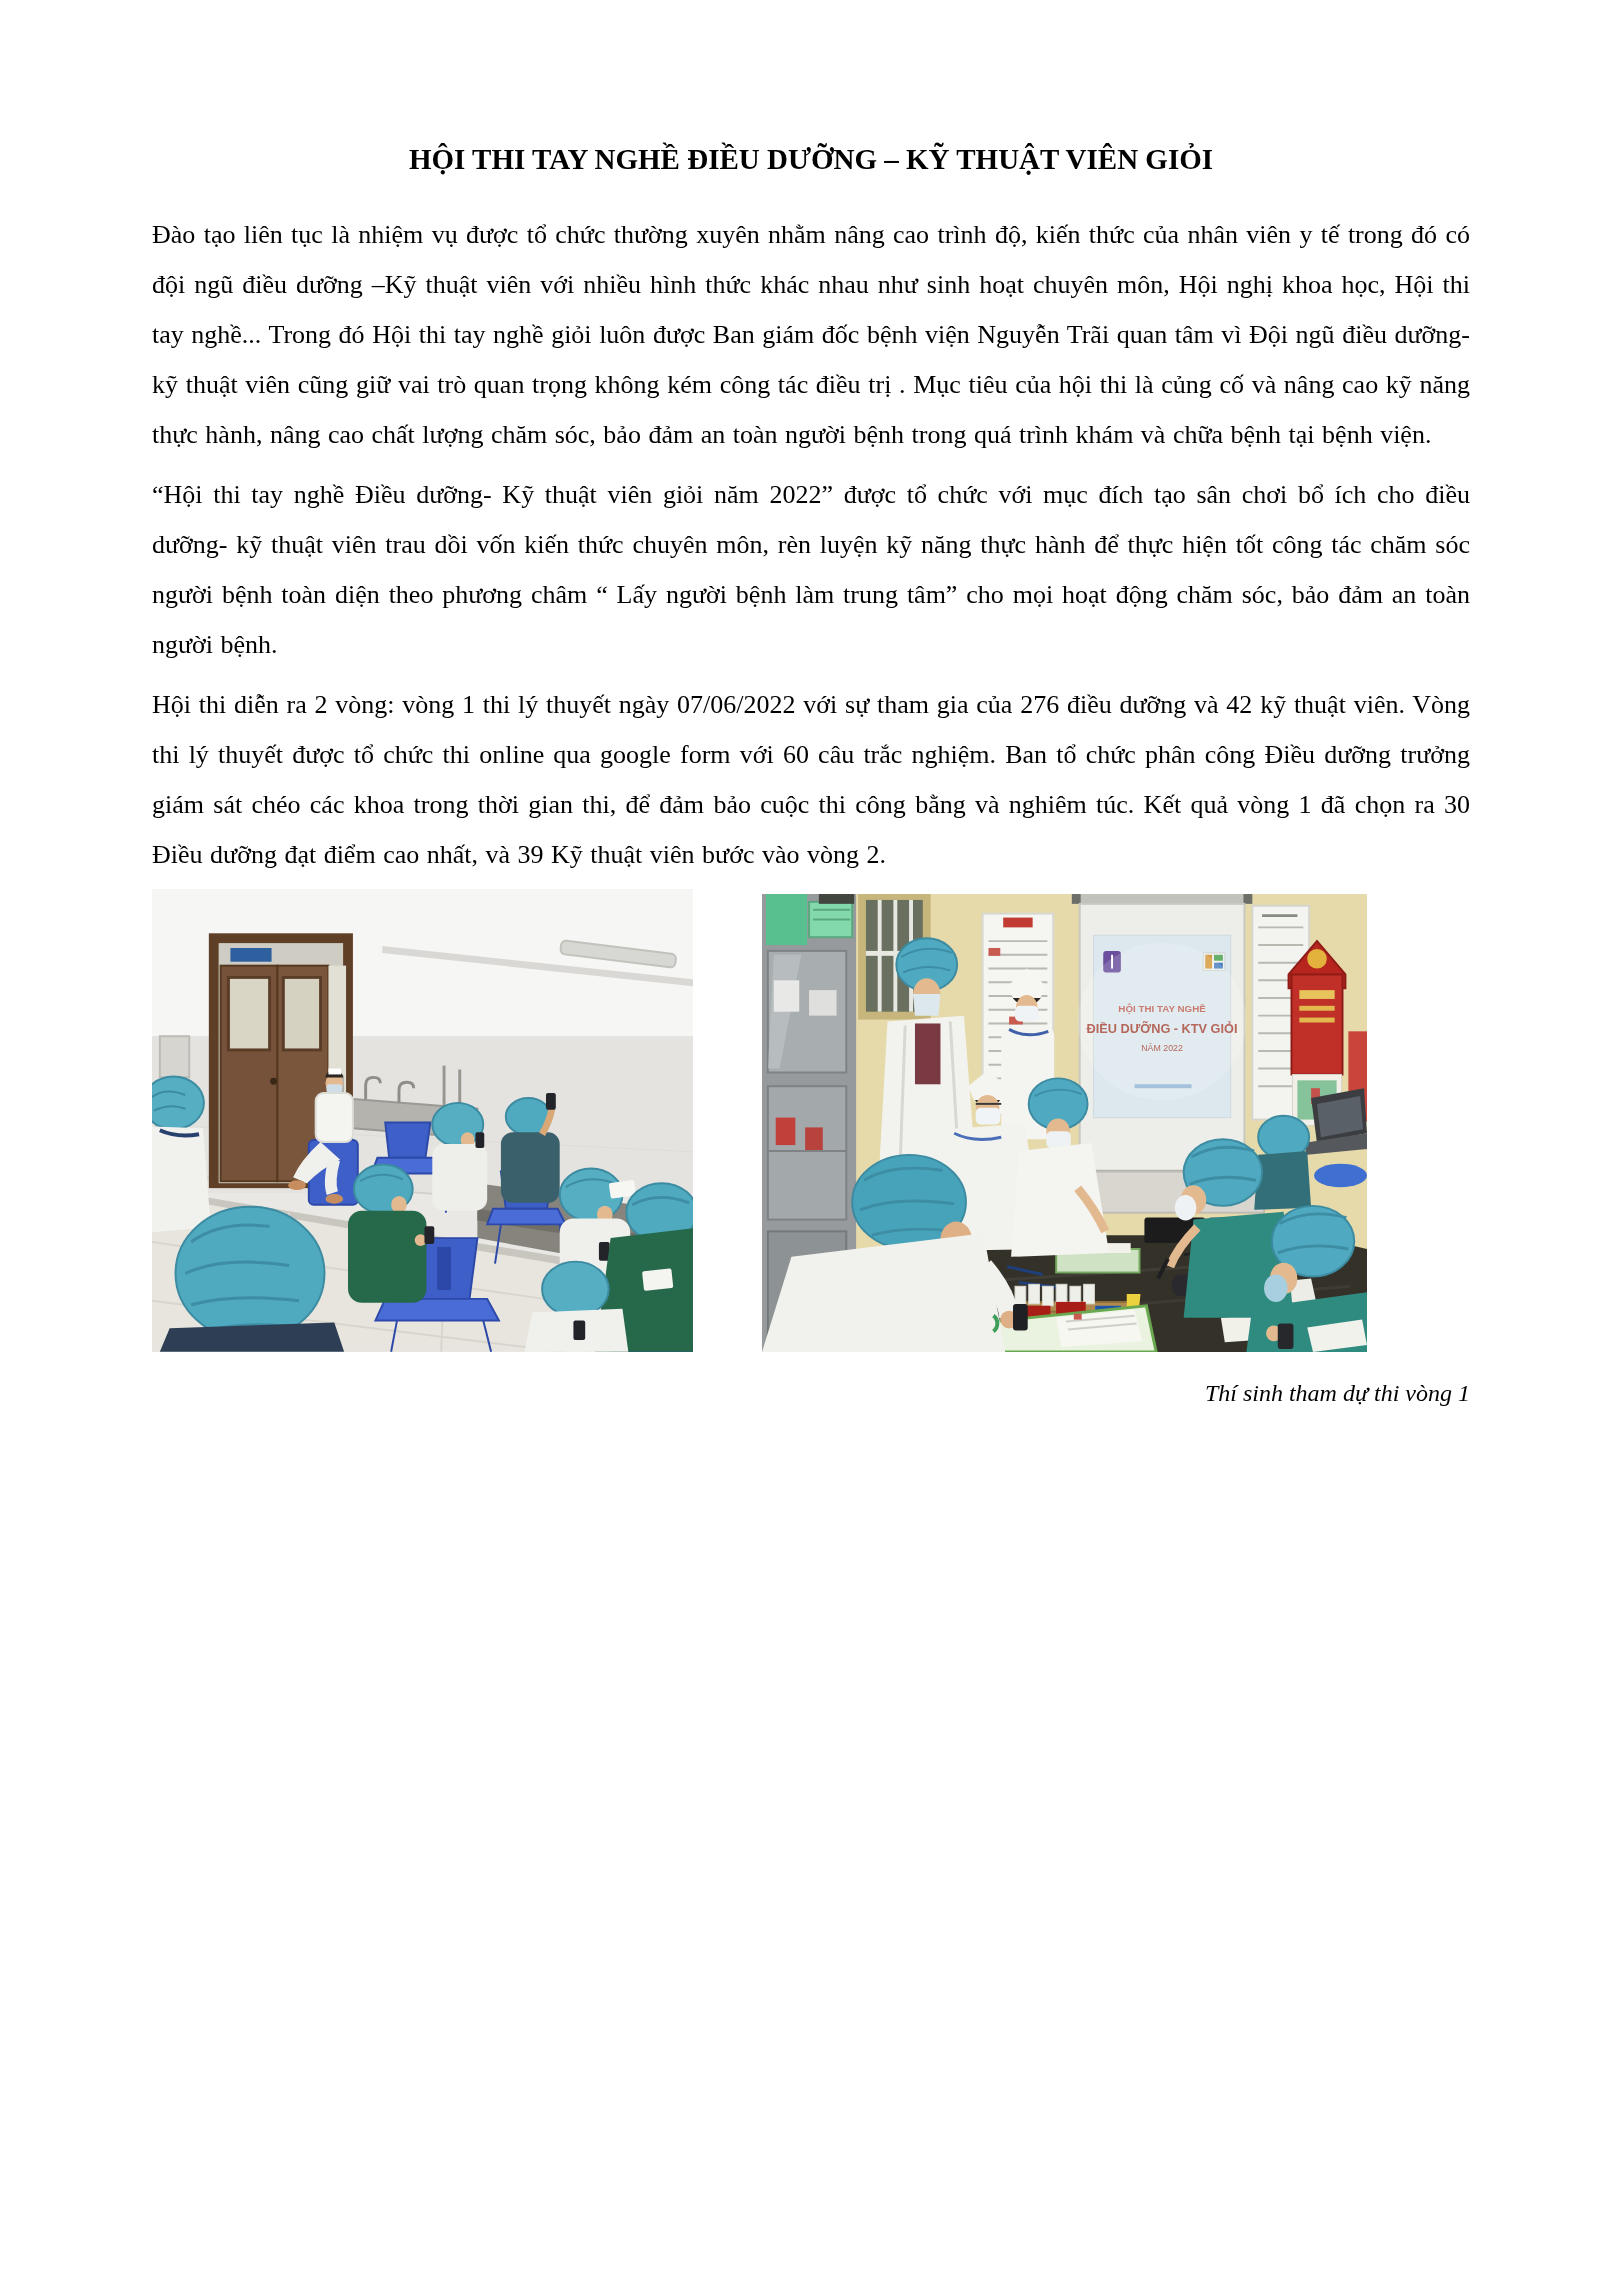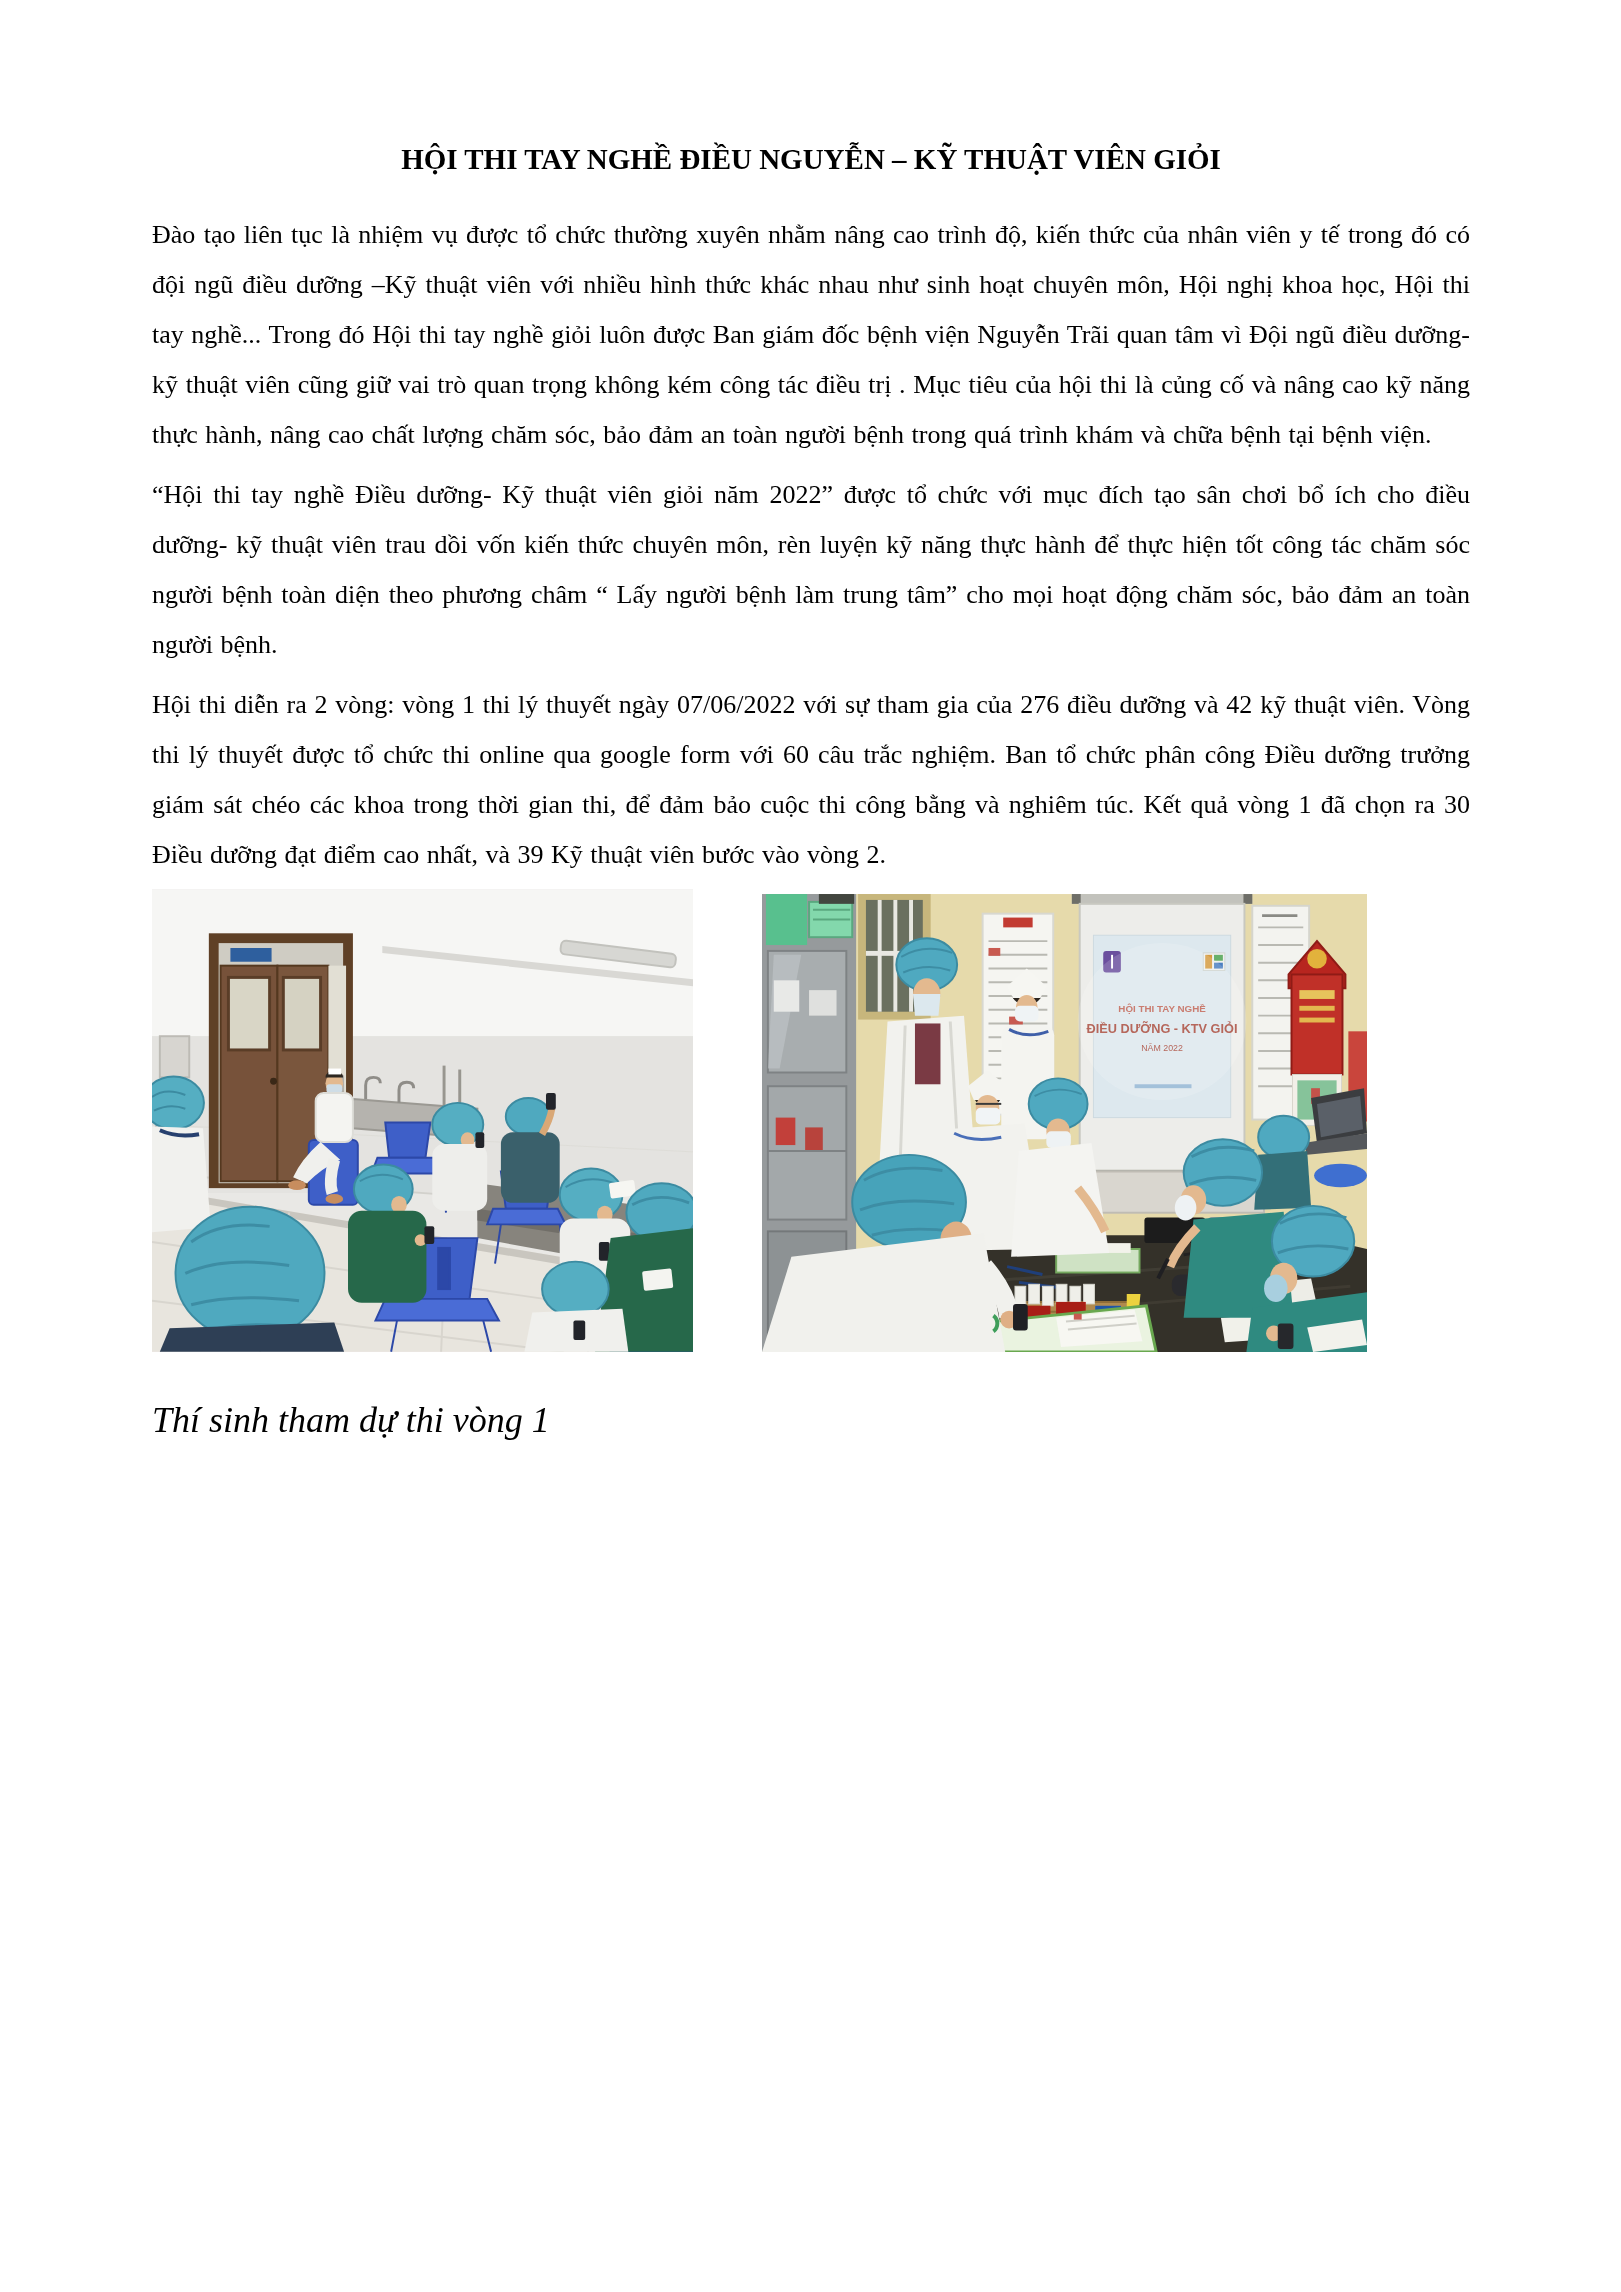--- a/index.html
+++ b/index.html
@@ -33,33 +33,33 @@
   figure.photos{
     margin:9.8px 0 0 0;
     padding:0;
     display:flex;
     gap:69px;
     align-items:flex-start;
   }
   .photo{display:block;}
   .photo.right{margin-top:4.9px;}
   figcaption{
-    margin-top:47px;
-    text-align:left;
+    margin-top:28px;
+    text-align:right;
     font-style:italic;
-    font-size:36px;
+    font-size:24px;
   }
   svg text{font-family:"Liberation Sans","DejaVu Sans",sans-serif;}
 </style>
 </head>
 <body>
 
 <div class="page">
 
-  <div class="doc-title first">HỘI THI TAY NGHỀ ĐIỀU NGUYỄN – KỸ THUẬT VIÊN GIỎI</div>
+  <div class="doc-title first">HỘI THI TAY NGHỀ ĐIỀU DƯỠNG – KỸ THUẬT VIÊN GIỎI</div>
 
   <div class="body-text">
     <p><span>Đào tạo liên tục là nhiệm vụ được tổ chức thường xuyên nhằm nâng cao trình độ, kiến thức của nhân viên y tế trong đó có đội ngũ điều dưỡng –Kỹ thuật viên với nhiều hình thức khác nhau như sinh hoạt chuyên môn, Hội nghị khoa học, Hội thi tay nghề... Trong đó Hội thi tay nghề giỏi luôn được Ban giám đốc bệnh viện Nguyễn Trãi quan tâm vì Đội ngũ điều dưỡng- kỹ thuật viên cũng giữ vai trò quan trọng không kém công tác điều trị . Mục tiêu của hội thi là củng cố và nâng cao kỹ năng thực hành, nâng cao chất lượng chăm sóc, bảo đảm an toàn người bệnh trong quá trình khám và chữa bệnh tại bệnh viện.</span></p>
     <p><span class="i">“Hội thi tay nghề Điều dưỡng- Kỹ thuật viên giỏi năm 2022”</span><span> được tổ chức với mục đích tạo sân chơi bổ ích cho điều dưỡng- kỹ thuật viên trau dồi vốn kiến thức chuyên môn, rèn luyện kỹ năng thực hành để thực hiện tốt công tác chăm sóc người bệnh toàn diện theo phương châm “ Lấy người bệnh làm trung tâm” cho mọi hoạt động chăm sóc, bảo đảm an toàn người bệnh.</span></p>
     <p><span>Hội thi diễn ra 2 vòng: vòng 1 thi lý thuyết ngày 07/06/2022 với sự tham gia của 276 điều dưỡng và 42 kỹ thuật viên. Vòng thi lý thuyết được tổ chức thi online qua google form với 60 câu trắc nghiệm. Ban tổ chức phân công Điều dưỡng trưởng giám sát chéo các khoa trong thời gian thi, để đảm bảo cuộc thi công bằng và nghiêm túc. Kết quả vòng 1 đã chọn ra 30 Điều dưỡng đạt điểm cao nhất, và 39 Kỹ thuật viên bước vào vòng 2.</span></p>
   </div>
 
   <figure class="photos">
 
     <svg class="photo left" width="541" height="463" viewBox="0 0 552 472" role="img">

